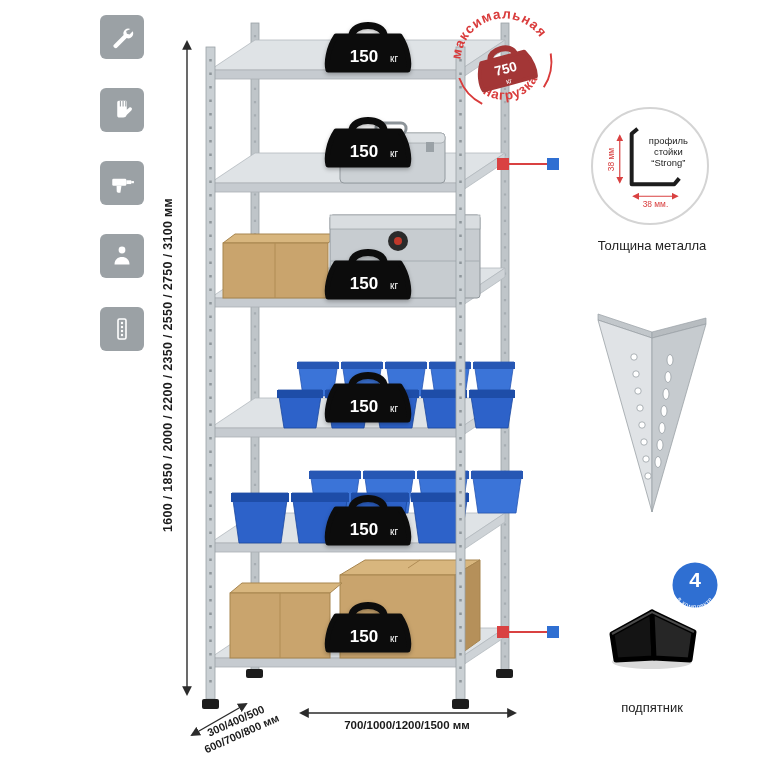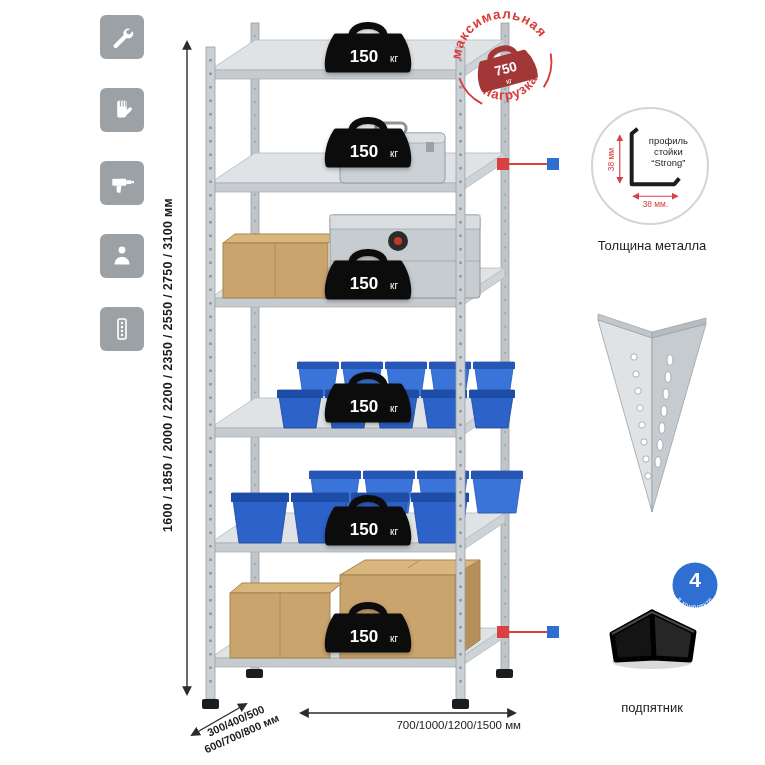--- a/index.html
+++ b/index.html
@@ -9,22 +9,22 @@
   
   .icon-box{position:absolute;left:100px;width:44px;height:44px;background:#9ba1a5;
             border-radius:6px;display:flex;align-items:center;justify-content:center;}
   
   .wbadge{position:absolute;left:322px;width:92px;height:58px;
           filter:drop-shadow(0 2px 2px rgba(0,0,0,.28));}
   
   .dim-height-text{position:absolute;left:-131px;top:357px;width:600px;height:16px;
       transform:rotate(-90deg);text-align:center;font-size:12.5px;font-weight:bold;
       letter-spacing:.3px;color:#1a1a1a;}
-  .dim-width-text{position:absolute;left:293px;top:719px;width:228px;text-align:right;
-      font-size:11.5px;font-weight:normal;color:#1a1a1a;}
+  .dim-width-text{position:absolute;left:293px;top:719px;width:228px;text-align:center;
+      font-size:11.5px;font-weight:bold;color:#1a1a1a;}
   .dim-depth-text{position:absolute;left:172px;top:714px;width:134px;transform:rotate(-24deg);
       text-align:center;font-size:11px;font-weight:bold;color:#1a1a1a;line-height:1.25;}
   
   .profile-circle{position:absolute;left:591px;top:107px;width:118px;height:118px;
       border:2px solid #d4d4d4;border-radius:50%;background:#fff;box-sizing:border-box;}
   .caption{position:absolute;width:160px;text-align:center;font-size:13px;color:#222;
       line-height:1.3;}
   .caption-profile{left:572px;top:238px;}
   .caption-foot{left:572px;top:700px;}
   .stamp{position:absolute;left:447px;top:5px;width:114px;height:114px;transform:rotate(-15deg);}

